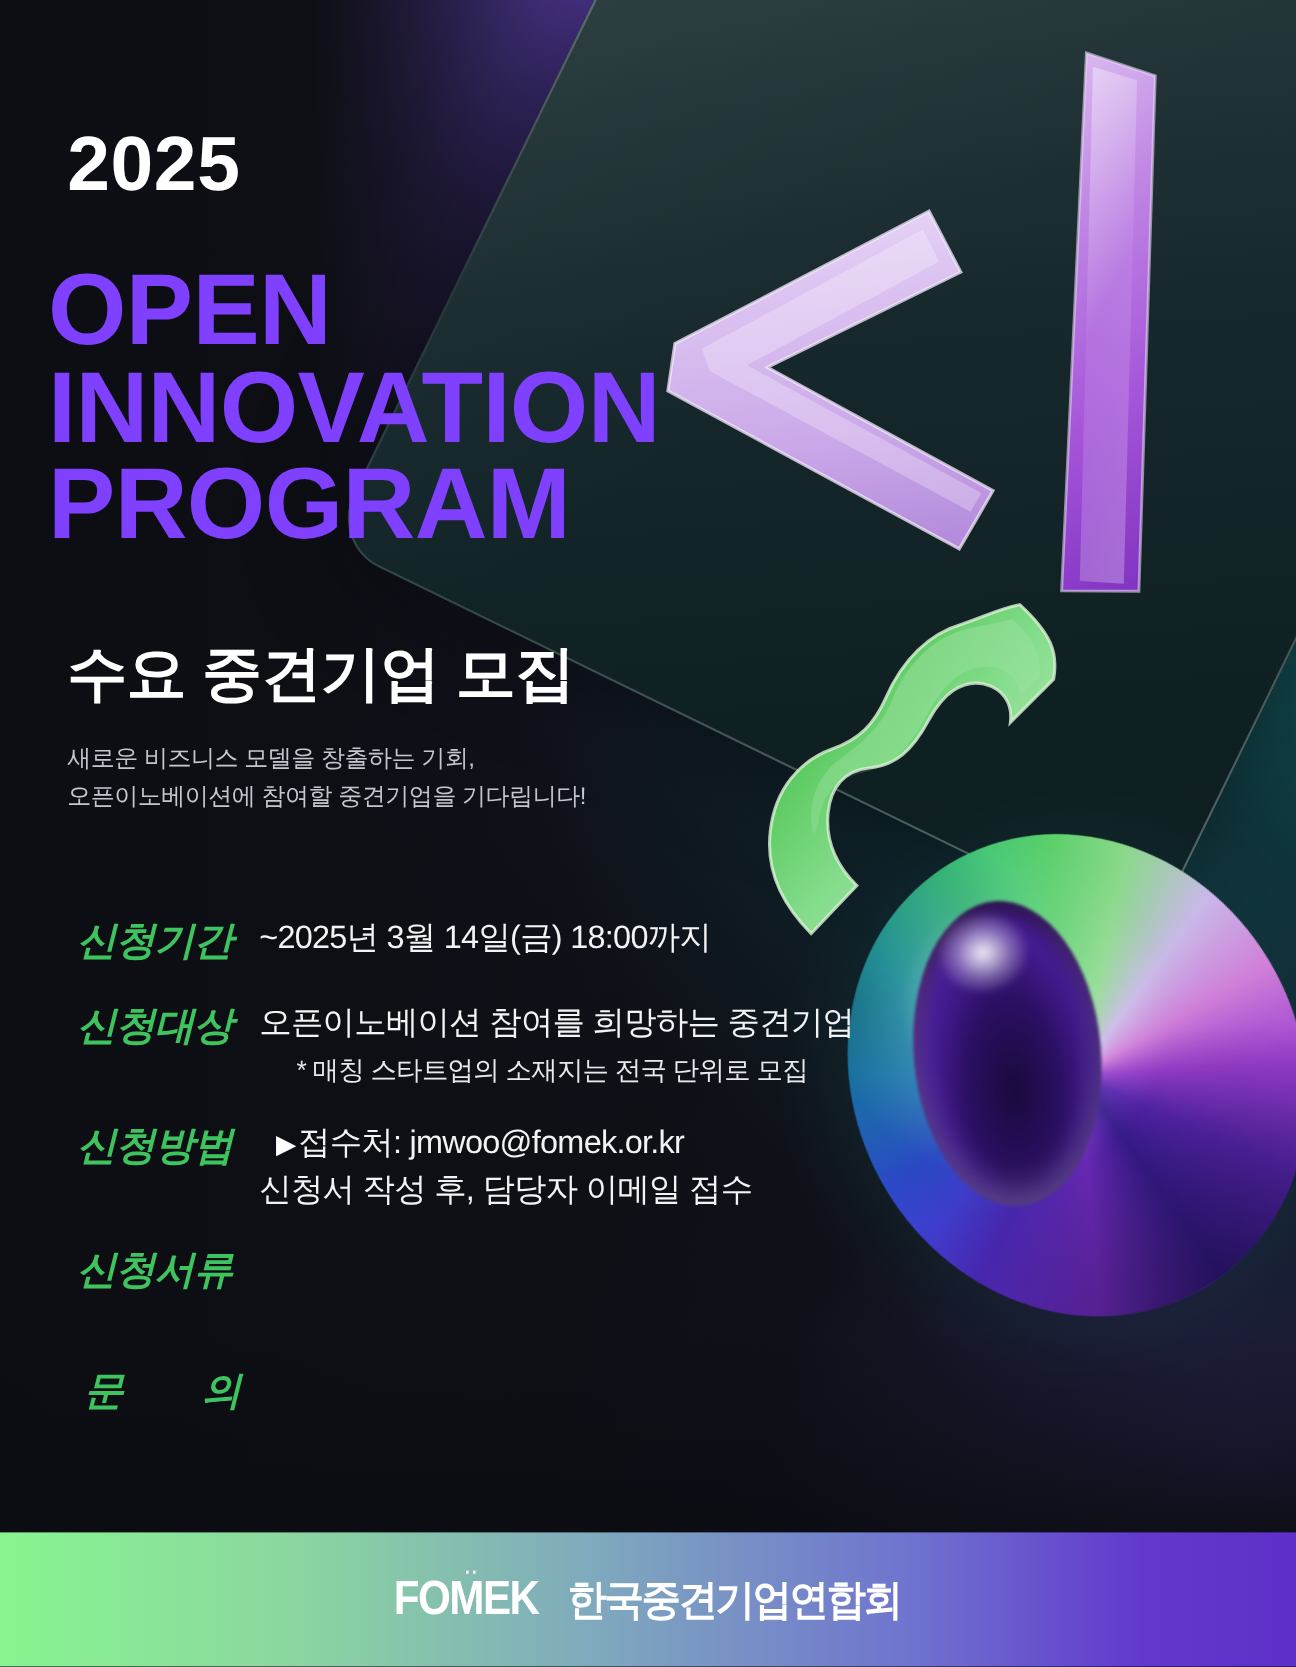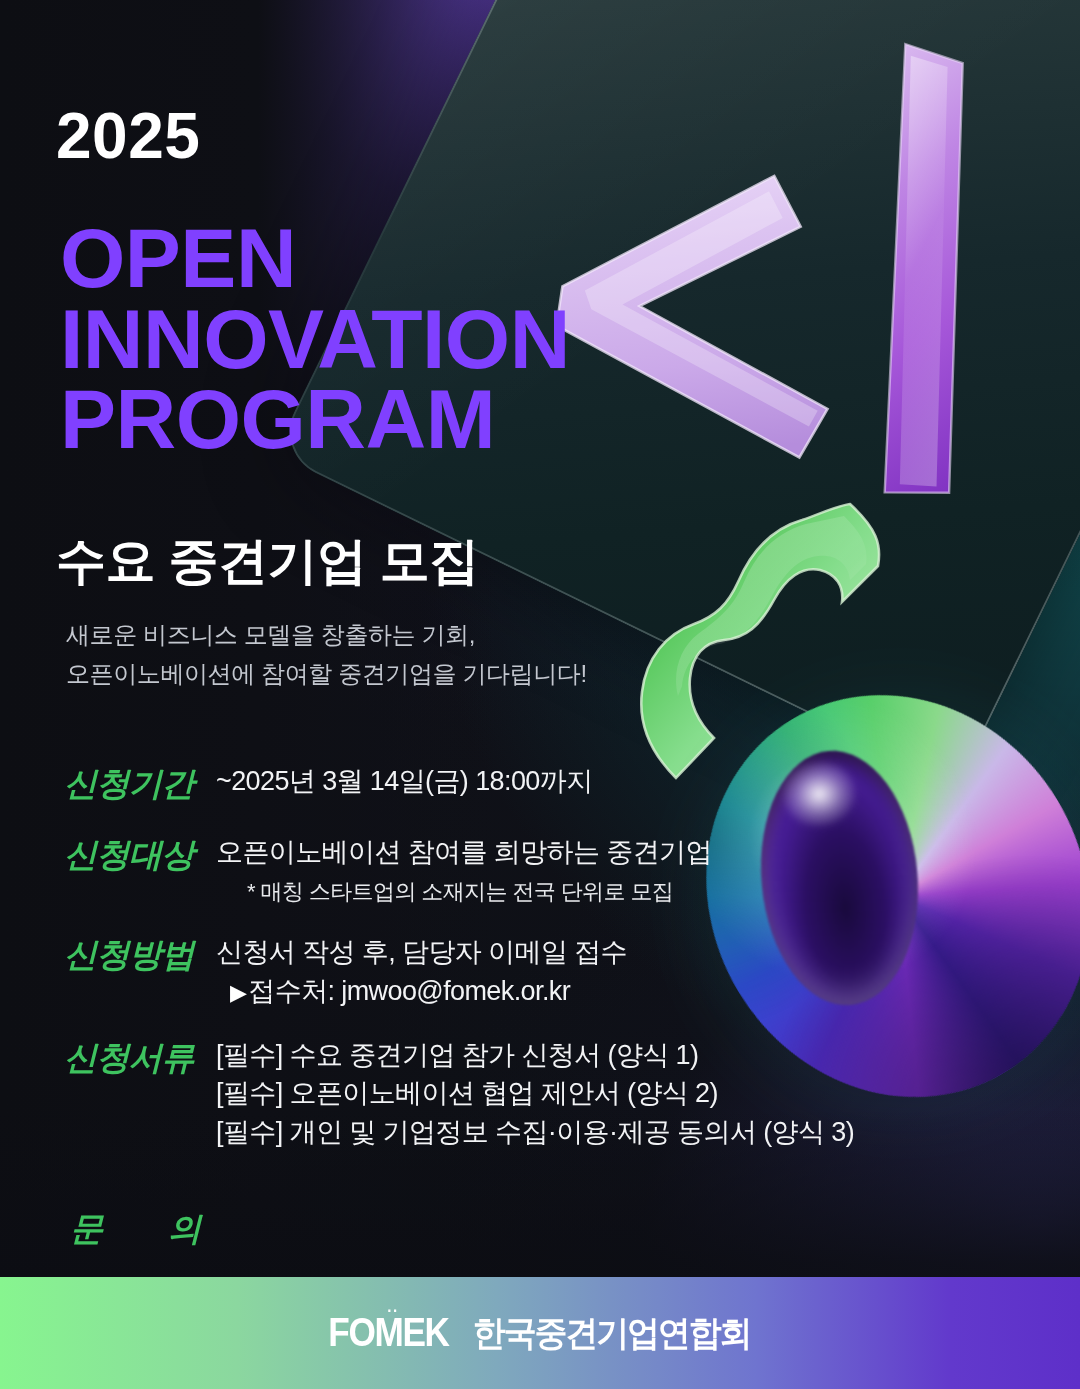--- a/index.html
+++ b/index.html
@@ -117,35 +117,35 @@
 
   
   .content{ position:absolute; inset:0; }
 
   .year{
     position:absolute; left:56px; top:104px;
     font-size:64px; font-weight:700; color:#ffffff;
     letter-spacing:0.5px; line-height:1;
   }
   .headline{
-    position:absolute; left:60px; top:218px;
+    position:absolute; left:40px; top:218px;
     font-size:84px; font-weight:700; color:#8040ff;
     line-height:0.96; letter-spacing:-0.5px;
   }
   .headline div{ white-space:nowrap; }
 
   .ko-title{
     position:absolute; left:56px; top:534px;
     font-size:50px; font-weight:700; color:#ffffff;
     letter-spacing:-0.5px; line-height:1.1;
   }
   .ko-sub{
     position:absolute; left:56px; top:616px;
-    font-size:24px; font-weight:400; color:#c3c7cf;
-    line-height:1.62; letter-spacing:-0.4px;margin-left:10px;
+    font-size:20px; font-weight:400; color:#c3c7cf;
+    line-height:1.62; letter-spacing:-0.4px;
   }
 
   .info{
     position:absolute; left:64px; top:762px;
     width:900px;
   }
   .row{ display:flex; align-items:flex-start; margin-bottom:14px; }
   .row-gap-lg{ margin-bottom:26px; }
   .label{
     width:152px; flex:0 0 152px;
@@ -314,34 +314,29 @@
         <div class="label">신청대상</div>
         <div class="vals">
           <div class="val">오픈이노베이션 참여를 희망하는 중견기업</div>
           <div class="val small">* 매칭 스타트업의 소재지는 전국 단위로 모집</div>
         </div>
       </div>
 
       <div class="row row-gap-lg">
         <div class="label">신청방법</div>
         <div class="vals">
-          <div class="val">신청서 작성 후, 담당자 이메일 접수</div>
           <div class="val indent">
             <span class="tri">▶</span><span>접수처: jmwoo@fomek.or.kr</span>
           </div>
+          <div class="val">신청서 작성 후, 담당자 이메일 접수</div>
         </div>
       </div>
 
       <div class="row row-gap-lg">
         <div class="label">신청서류</div>
-        <div class="vals">
-          <div class="val">[필수]  수요 중견기업 참가 신청서 (양식 1)</div>
-          <div class="val">[필수]  오픈이노베이션 협업 제안서 (양식 2)</div>
-          <div class="val">[필수] 개인 및 기업정보 수집·이용·제공 동의서 (양식 3)</div>
-        </div>
       </div>
 
       <div class="row">
         <div class="label spread">문 의</div>
       </div>
 
     </div>
   </div>
 
   <div class="footer">

